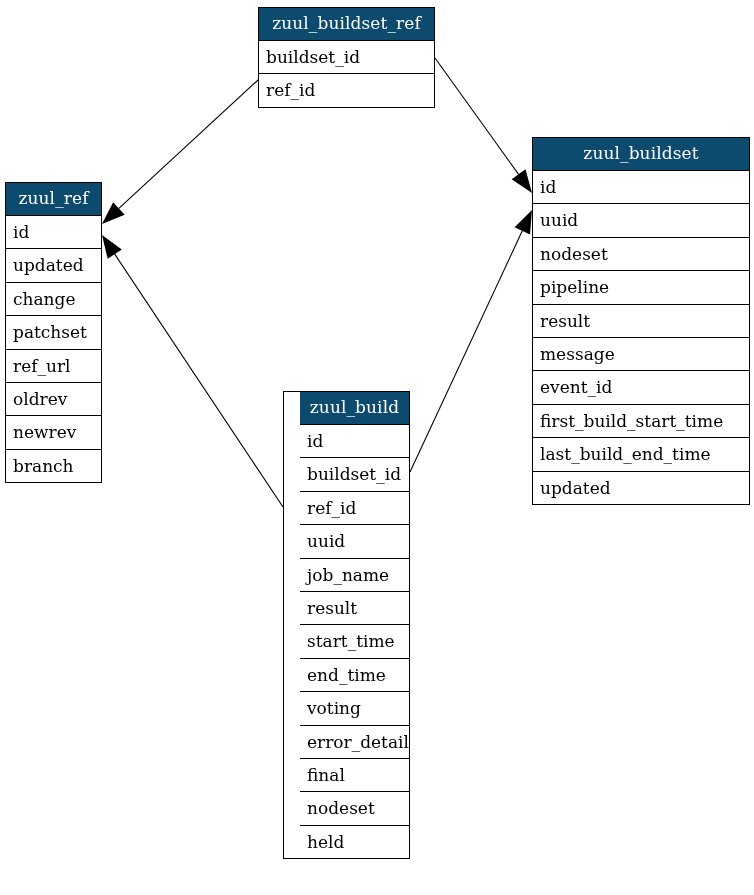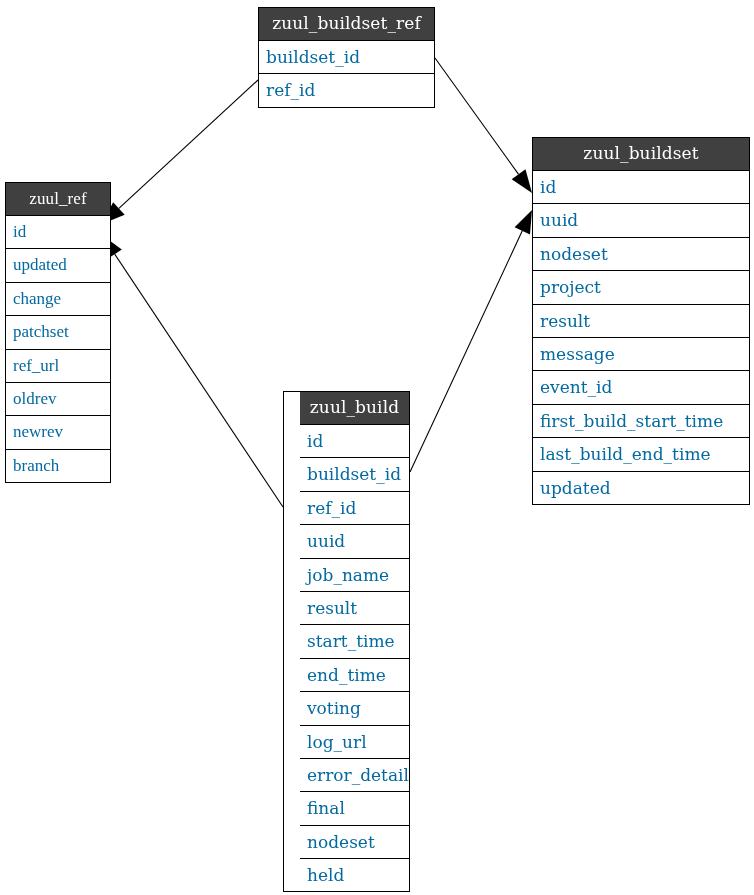--- a/index.html
+++ b/index.html
@@ -25,47 +25,47 @@
   }
   .entity {
     position: absolute;
     box-sizing: border-box;
     border: 1px solid #000000;
     background: #ffffff;
     z-index: 2;
   }
   .entity-title {
     box-sizing: border-box;
-    background: #404040;
+    background: #0c4a6e;
     color: #ffffff;
     height: 32px;
     line-height: 31px;
     text-align: center;
     font-size: 17px;
     letter-spacing: 0.1px;
     white-space: nowrap;
     overflow: hidden;
   }
   .field {
     box-sizing: border-box;
     border-top: 1px solid #000000;
     height: 33.4px;
     line-height: 32px;
     padding-left: 7px;
     font-size: 17px;
-    color: #0369a1;
+    color: #000000;
     white-space: nowrap;
     overflow: hidden;
     background: #ffffff;
   }
   .field:first-of-type {
     border-top: none;
   }
   #ent-zuul_buildset_ref { left: 258px; top: 7px;   width: 177px; }
-  #ent-zuul_ref          { left: 5px;   top: 182px; width: 106px; font-family: Liberation Serif, serif;  }
+  #ent-zuul_ref          { left: 5px;   top: 182px; width: 97px;  }
   #ent-zuul_buildset     { left: 532px; top: 137px; width: 218px; }
   #ent-zuul_build        { left: 283px; top: 391px; width: 127px; padding-left: 16px; }
 </style>
 </head>
 <body>
 
 <div id="canvas">
 
   <svg id="edges" viewBox="0 0 754 895" width="754" height="895" xmlns="http://www.w3.org/2000/svg">
       <g>
@@ -102,40 +102,39 @@
     <div class="field">oldrev</div>
     <div class="field">newrev</div>
     <div class="field">branch</div>
   </div>
 
   <div class="entity" id="ent-zuul_buildset">
     <div class="entity-title">zuul_buildset</div>
     <div class="field">id</div>
     <div class="field">uuid</div>
     <div class="field">nodeset</div>
-    <div class="field">project</div>
+    <div class="field">pipeline</div>
     <div class="field">result</div>
     <div class="field">message</div>
     <div class="field">event_id</div>
     <div class="field">first_build_start_time</div>
     <div class="field">last_build_end_time</div>
     <div class="field">updated</div>
   </div>
 
   <div class="entity" id="ent-zuul_build">
     <div class="entity-title">zuul_build</div>
     <div class="field">id</div>
     <div class="field">buildset_id</div>
     <div class="field">ref_id</div>
     <div class="field">uuid</div>
     <div class="field">job_name</div>
     <div class="field">result</div>
     <div class="field">start_time</div>
     <div class="field">end_time</div>
     <div class="field">voting</div>
-    <div class="field">log_url</div>
     <div class="field">error_detail</div>
     <div class="field">final</div>
     <div class="field">nodeset</div>
     <div class="field">held</div>
   </div>
 
 </div>
 
 </body></html>

